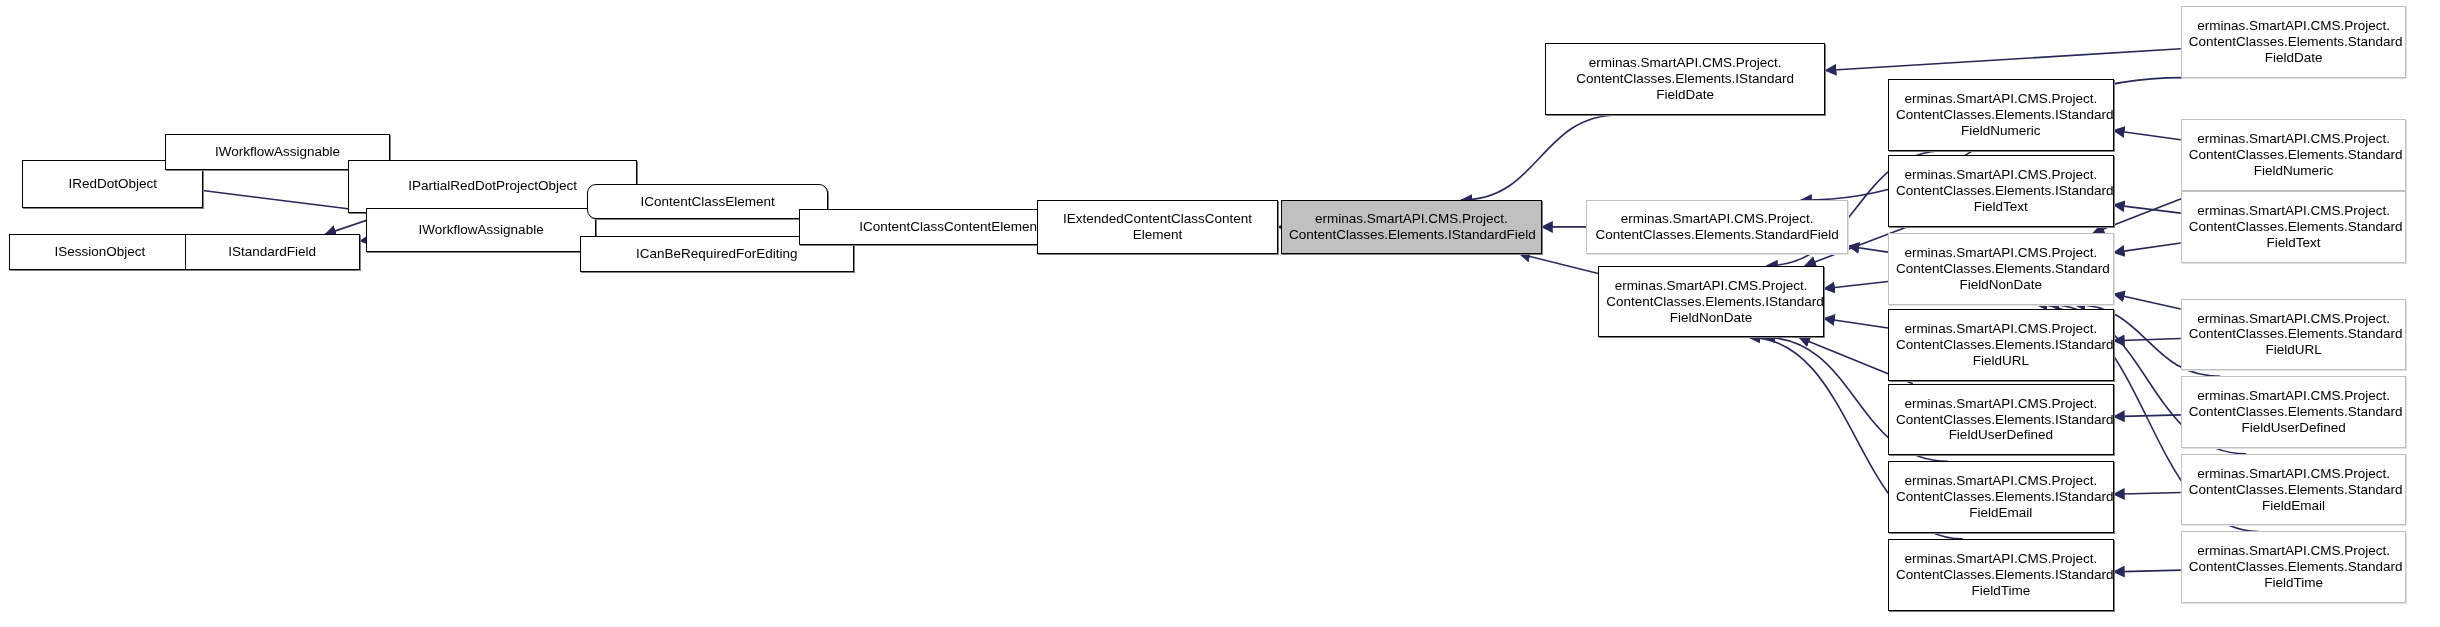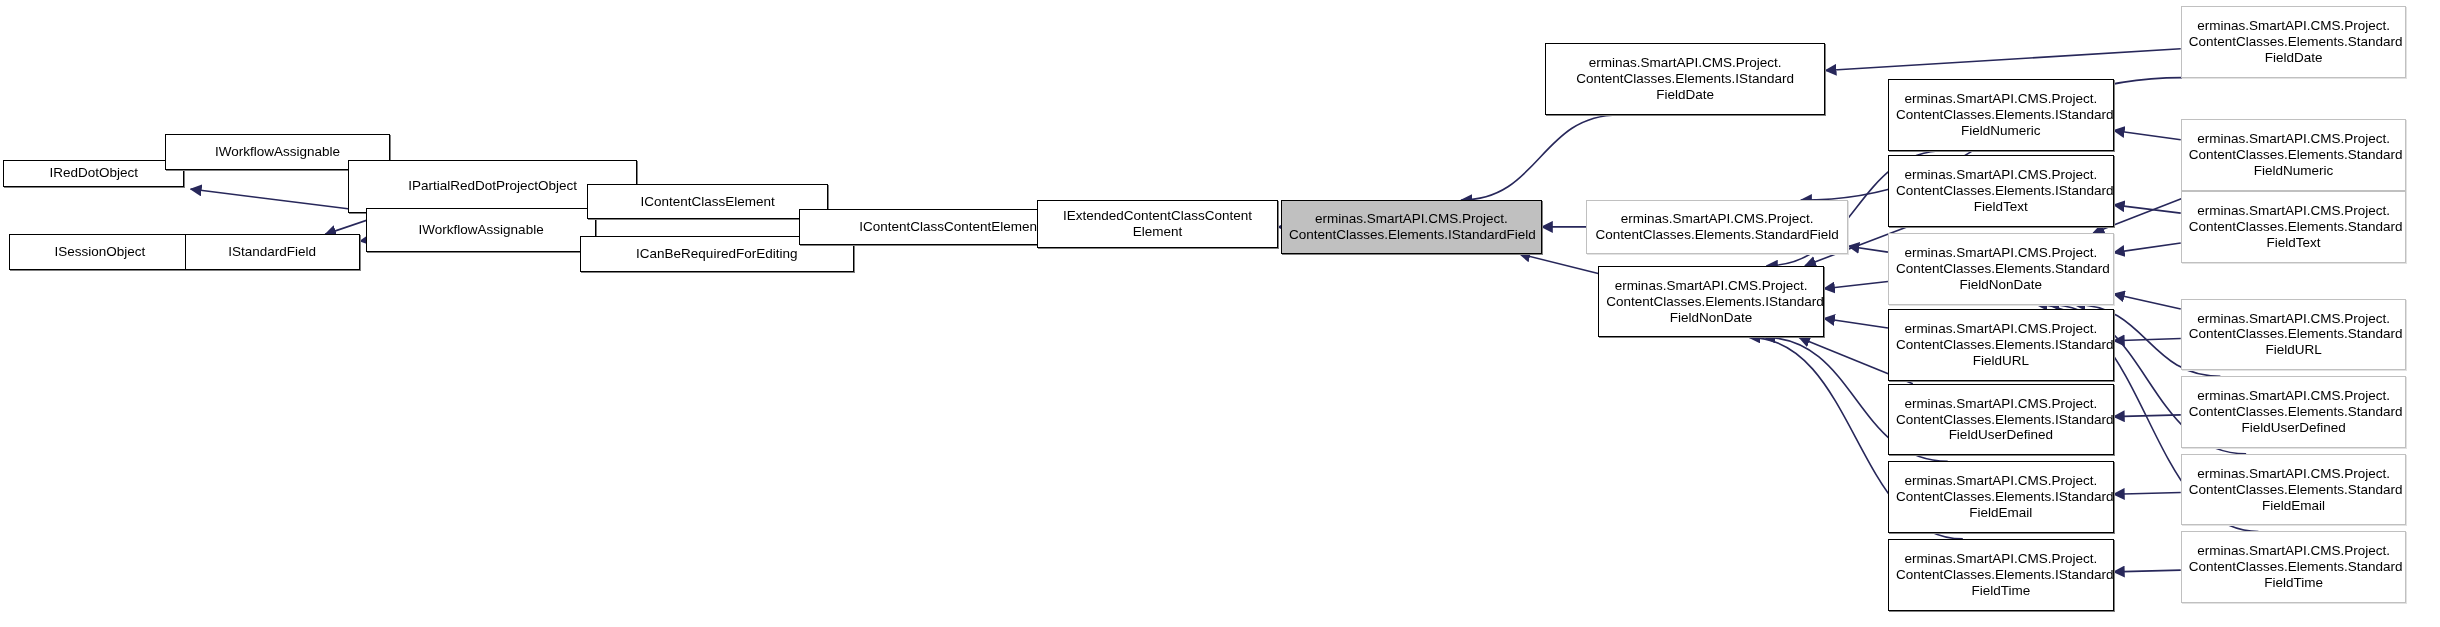--- a/index.html
+++ b/index.html
@@ -99,30 +99,30 @@
       <path d="M 2180.75 338.42760416666664 L 2113.6499999999996 340.82239583333336" fill="none" stroke="#27275a" stroke-width="1.6" marker-end="url(#ah)"></path>
       <path d="M 2180.75 309.083630952381 L 2113.6499999999996 294.03065476190477" fill="none" stroke="#27275a" stroke-width="1.6" marker-end="url(#ah)"></path>
       <path d="M 2180.75 414.90543154761906 L 2113.6499999999996 416.61599702380954" fill="none" stroke="#27275a" stroke-width="1.6" marker-end="url(#ah)"></path>
       <path d="M 2220.3999999999996 376.2 C 2147.2 376.2, 2147.2 304.54285714285714, 2074 304.54285714285714" fill="none" stroke="#27275a" stroke-width="1.6" marker-end="url(#ah)"></path>
       <path d="M 2180.75 492.53400297619044 L 2113.6499999999996 494.2445684523809" fill="none" stroke="#27275a" stroke-width="1.6" marker-end="url(#ah)"></path>
       <path d="M 2246.118918918919 453.8285714285714 C 2147.2 453.8285714285714, 2147.2 304.54285714285714, 2048.2810810810806 304.54285714285714" fill="none" stroke="#27275a" stroke-width="1.6" marker-end="url(#ah)"></path>
       <path d="M 2180.75 570.1625744047619 L 2113.6499999999996 571.8731398809524" fill="none" stroke="#27275a" stroke-width="1.6" marker-end="url(#ah)"></path>
       <path d="M 2258.464 531.4571428571429 C 2147.2 531.4571428571429, 2147.2 304.54285714285714, 2035.9359999999997 304.54285714285714" fill="none" stroke="#27275a" stroke-width="1.6" marker-end="url(#ah)"></path>
     </svg>
   <div id="nodes-layer">
-      <div class="node solid" style="left: 3px; top: 159.736px; width: 181.475px; height: 27px;"><span class="label">IRedDotObject</span></div>
+      <div class="node solid" style="left: 22px; top: 159.736px; width: 181.475px; height: 48px;"><span class="label">IRedDotObject</span></div>
       <div class="node solid" style="left: 164.7px; top: 134.357px; width: 225.7px; height: 35.8286px;"><span class="label">IWorkflowAssignable</span></div>
       <div class="node solid" style="left: 9.15px; top: 234.379px; width: 181.475px; height: 35.8286px;"><span class="label">ISessionObject</span></div>
       <div class="node solid" style="left: 184.525px; top: 234.379px; width: 175.375px; height: 35.8286px;"><span class="label">IStandardField</span></div>
       <div class="node solid" style="left: 347.7px; top: 159.736px; width: 289.75px; height: 53px;"><span class="label">IPartialRedDotProjectObject</span></div>
       <div class="node solid" style="left: 366px; top: 207.507px; width: 230.275px; height: 44px;"><span class="label">IWorkflowAssignable</span></div>
-      <div class="node solid" style="left: 587.125px; top: 183.621px; width: 240.95px; height: 35.8286px;"><span class="label">IContentClassElement</span></div>
+      <div class="node solid" style="left: 587.125px; top: 183.621px; width: 240.95px; height: 35.8286px; border-radius: 9px;"><span class="label">IContentClassElement</span></div>
       <div class="node solid" style="left: 579.5px; top: 235.871px; width: 274.5px; height: 35.8286px;"><span class="label">ICanBeRequiredForEditing</span></div>
       <div class="node solid" style="left: 799.1px; top: 209px; width: 301.95px; height: 35.8286px;"><span class="label">IContentClassContentElement</span></div>
-      <div class="node solid" style="left: 1037px; top: 200.043px; width: 240.95px; height: 48px;"><span class="label">IExtendedContentClassContent
+      <div class="node solid" style="left: 1037px; top: 200.043px; width: 240.95px; height: 54px;"><span class="label">IExtendedContentClassContent
 Element</span></div>
       <div class="node current" style="left: 1281px; top: 200.043px; width: 260.775px; height: 53.7429px;"><span class="label">erminas.SmartAPI.CMS.Project.
 ContentClasses.Elements.IStandardField</span></div>
       <div class="node solid" style="left: 1544.82px; top: 43.2929px; width: 280.6px; height: 71.6571px;"><span class="label">erminas.SmartAPI.CMS.Project.
 ContentClasses.Elements.IStandard
 FieldDate</span></div>
       <div class="node light" style="left: 1586px; top: 200.043px; width: 262.3px; height: 53.7429px;"><span class="label">erminas.SmartAPI.CMS.Project.
 ContentClasses.Elements.StandardField</span></div>
       <div class="node solid" style="left: 1598.2px; top: 265.729px; width: 225.7px; height: 71.6571px;"><span class="label">erminas.SmartAPI.CMS.Project.
 ContentClasses.Elements.IStandard

